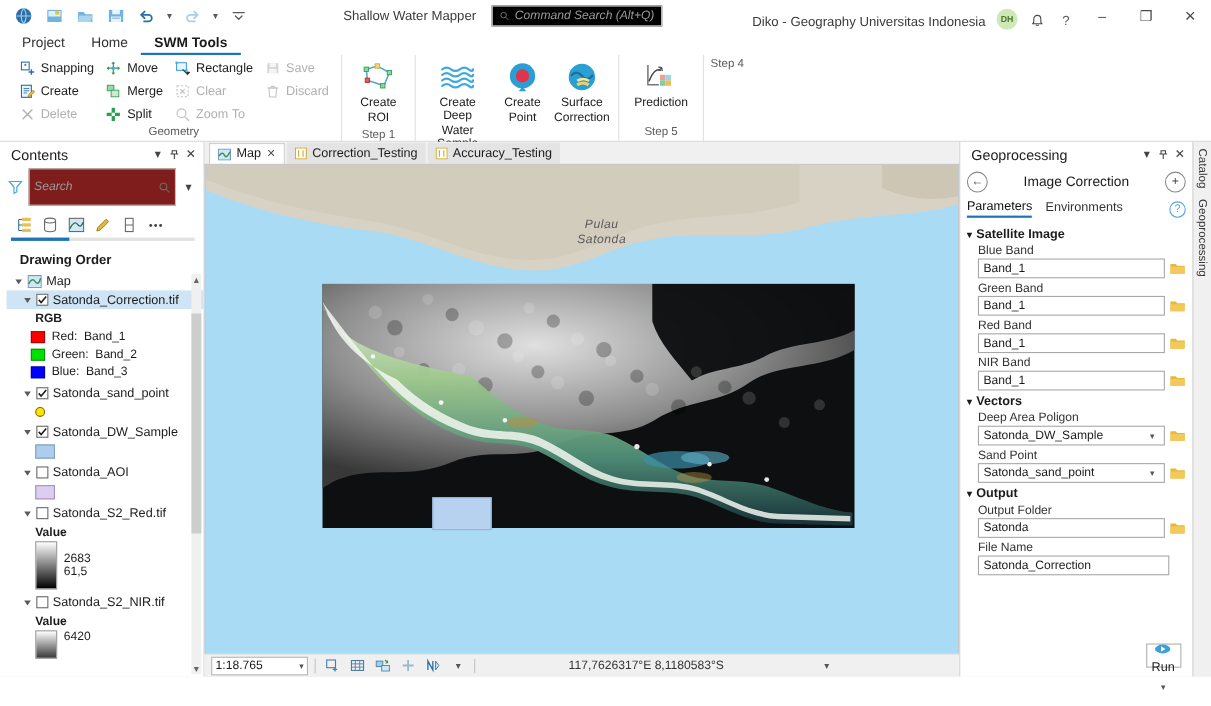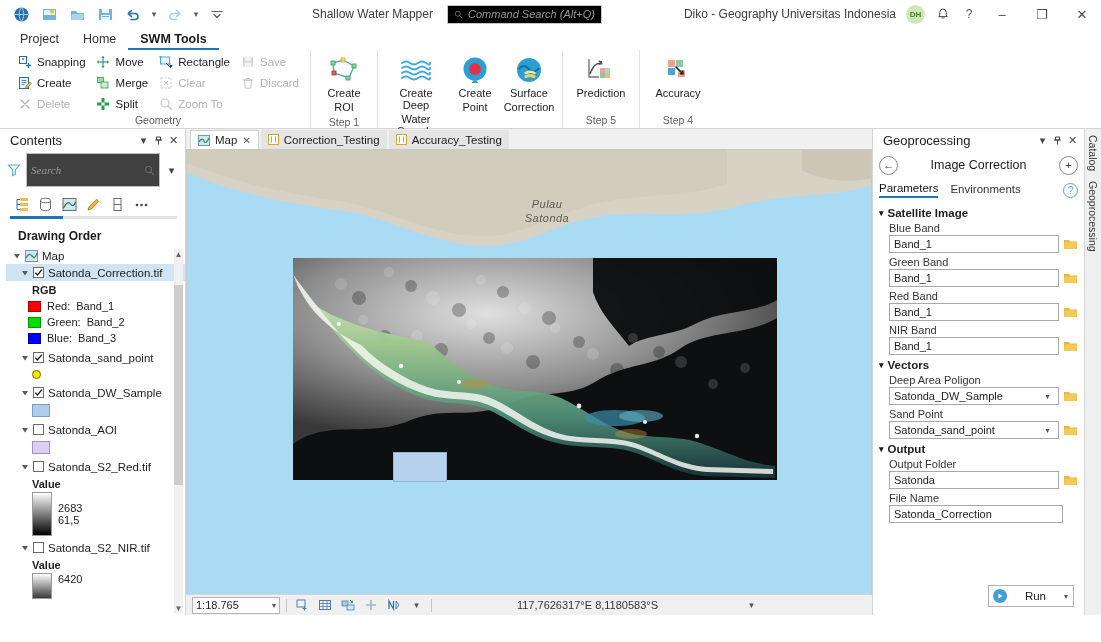--- a/index.html
+++ b/index.html
@@ -16,21 +16,21 @@
   .titlebar { height:28px; display:flex; align-items:center; background:#fff; }
   .qat { display:flex; align-items:center; gap:2px; padding-left:8px; }
   .qat .qbtn { width:26px; height:22px; display:flex; align-items:center; justify-content:center; cursor:pointer; }
   .qat .qbtn svg { display:block; }
   .qcaret { width:12px; height:22px; display:flex; align-items:center; justify-content:center; color:#5a5a5a; font-size:9px; cursor:pointer; }
   .title-center { flex:1; display:flex; align-items:center; justify-content:center; gap:14px; }
   .app-title { font-size:12px; color:#3a3a3a; }
   .cmdsearch { width:155px; height:19px; border:1px solid #c8c8c8; background:#000000;
                display:flex; align-items:center; gap:5px; padding:0 6px; }
   .cmdsearch .ph { font-style:italic; color:#9a9a9a; font-size:11px; white-space:nowrap; }
-  .title-right { display:flex; align-items:center; gap:10px; padding-right:4px; }
+  .title-right { display:flex; align-items:flex-end; gap:10px; padding-right:4px; }
   .user-name { font-size:12px; color:#3a3a3a; }
   .avatar { width:19px; height:19px; border-radius:50%; background:#cfe8b8; color:#4a7a2a;
             font-size:8px; font-weight:bold; display:flex; align-items:center; justify-content:center; }
   .ticon { width:16px; height:16px; display:flex; align-items:center; justify-content:center; color:#5a5a5a; cursor:pointer; }
   .wbtn { width:30px; height:26px; display:flex; align-items:center; justify-content:center;
           color:#4a4a4a; font-size:13px; cursor:pointer; }
 
   
   .ribtabs { height:22px; display:flex; align-items:flex-end; gap:0; padding-left:8px; background:#fff; }
   .ribtab { padding:0 12px; height:21px; line-height:21px; font-size:12.5px; color:#333; cursor:pointer; white-space:nowrap; }
@@ -61,21 +61,21 @@
   .main { position:absolute; top:129px; left:0; width:1101px; height:486px; display:flex; background:#f0f0f0; }
 
   
   .pane-contents { width:186px; background:#fff; display:flex; flex-direction:column; border-right:1px solid #d4d4d4; }
   .pane-head { height:22px; display:flex; align-items:center; padding:0 4px 0 10px; }
   .pane-title { flex:1; font-size:13px; color:#1c1c1c; }
   .pane-btn { width:15px; height:16px; display:flex; align-items:center; justify-content:center;
               font-size:11px; color:#444; cursor:pointer; }
   .search-row { display:flex; align-items:center; gap:4px; padding:2px 6px 4px 6px; }
   .filter-ico { width:16px; height:16px; display:flex; align-items:center; justify-content:center; }
-  .search-box { flex:1; height:19px; border:1px solid #c0c0c0; background:#404040; display:flex; align-items:center; padding:16px 4px;font-family:Liberation Serif, serif; }
+  .search-box { flex:1; height:19px; border:1px solid #c0c0c0; background:#7f1d1d; display:flex; align-items:center; padding:16px 4px; }
   .search-box .ph { flex:1; font-style:italic; color:#9a9a9a; font-size:11px; }
   .tabrow { display:flex; align-items:center; gap:2px; padding:2px 6px 0 10px; }
   .tabico { width:22px; height:22px; display:flex; align-items:center; justify-content:center; cursor:pointer; }
   .tabunder { height:3px; margin:1px 8px 0 10px; background:#e2e2e2; position:relative; }
   .tabunder:after { content:""; position:absolute; left:0; top:0; width:32%; height:3px; background:#1d74b8; }
   .drawing-order { font-size:12px; font-weight:bold; color:#1c1c1c; padding:10px 0 4px 18px; }
 
   .tree { flex:1; overflow:hidden; position:relative; padding-left:6px; }
   .trow { display:flex; align-items:center; height:17px; gap:4px; font-size:11.5px; white-space:nowrap; }
   .trow.sel { background:#cfe4f5; }
@@ -125,22 +125,22 @@
               color:#58a6d8; font-size:10px; display:flex; align-items:center; justify-content:center; cursor:pointer; }
   .gp-body { flex:1; overflow:hidden; padding:2px 6px 0 6px; }
   .sect { display:flex; align-items:center; gap:4px; font-size:11.5px; font-weight:bold; color:#1c1c1c; margin:4px 0 2px 0; cursor:pointer; }
   .flabel { font-size:11px; color:#333; padding-left:10px; margin-top:3px; }
   .frow { display:flex; align-items:center; gap:4px; padding-left:10px; margin-top:1px; }
   .finput { flex:1; height:18px; border:1px solid #a8a8a8; background:#fff; display:flex; align-items:center;
             padding:0 4px; font-size:11px; color:#1c1c1c; }
   .fcaret { width:13px; display:flex; align-items:center; justify-content:center; color:#555; font-size:8px; }
   .folder { width:15px; height:14px; flex:none; cursor:pointer; }
   .gp-foot { height:38px; display:flex; align-items:center; justify-content:flex-end; padding:0 10px 0 0; }
-  .runbtn { display:flex; align-items:center; gap:18px; height:22px; border:1px solid #b0b0b0;
-            background:#fff; padding:0 5px 0 4px; font-size:11.5px; cursor:pointer; }
+  .runbtn { display:flex; align-items:center; gap:7px; height:22px; border:1px solid #b0b0b0;
+            background:#fff; padding:0 5px 0 4px; font-size:11.5px; cursor:pointer;flex-direction:column; }
   .run-circ { width:14px; height:14px; border-radius:50%; background:#3f9fd8;
               display:flex; align-items:center; justify-content:center; }
 
   
   .vtabs { width:17px; background:#f0f0f0; border-left:1px solid #d4d4d4; display:flex;
            flex-direction:column; align-items:center; padding-top:6px; gap:10px; }
   .vtab { writing-mode:vertical-rl; font-size:10.5px; color:#3a3a3a; cursor:pointer; white-space:nowrap; }
 </style>
 </head>
 <body>
@@ -433,34 +433,20 @@
                 </g>
               </svg>
           </span>
           <span class="lt">Prediction</span>
         </div>
       </div>
       <div class="rgroup-label">Step 5</div>
     </div>
 
     <div class="rgroup">
-      <div class="rgroup-body">
-        <div class="lbtn wide">
-          <span class="li">
-            <svg width="30" height="26" viewBox="0 0 30 26">
-                <rect x="5" y="3" width="7" height="7" fill="#f0a090"></rect>
-                <rect x="13" y="3" width="7" height="7" fill="#8cc8a0"></rect>
-                <rect x="5" y="11" width="7" height="7" fill="#4aa8d8"></rect>
-                <rect x="15" y="13" width="7" height="7" fill="#f0a090"></rect>
-                <path d="M13 10l7 7M20 17l-.3-2.6M20 17l-2.6-.3" stroke="#222" stroke-width="1.6" fill="none" stroke-linecap="round"></path>
-              </svg>
-          </span>
-          <span class="lt">Accuracy</span>
-        </div>
-      </div>
       <div class="rgroup-label">Step 4</div>
     </div>
   </div>
 
   <div class="main">
 
     <div class="pane-contents">
       <div class="pane-head">
         <div class="pane-title">Contents</div>
         <div class="pane-btn">▾</div>

